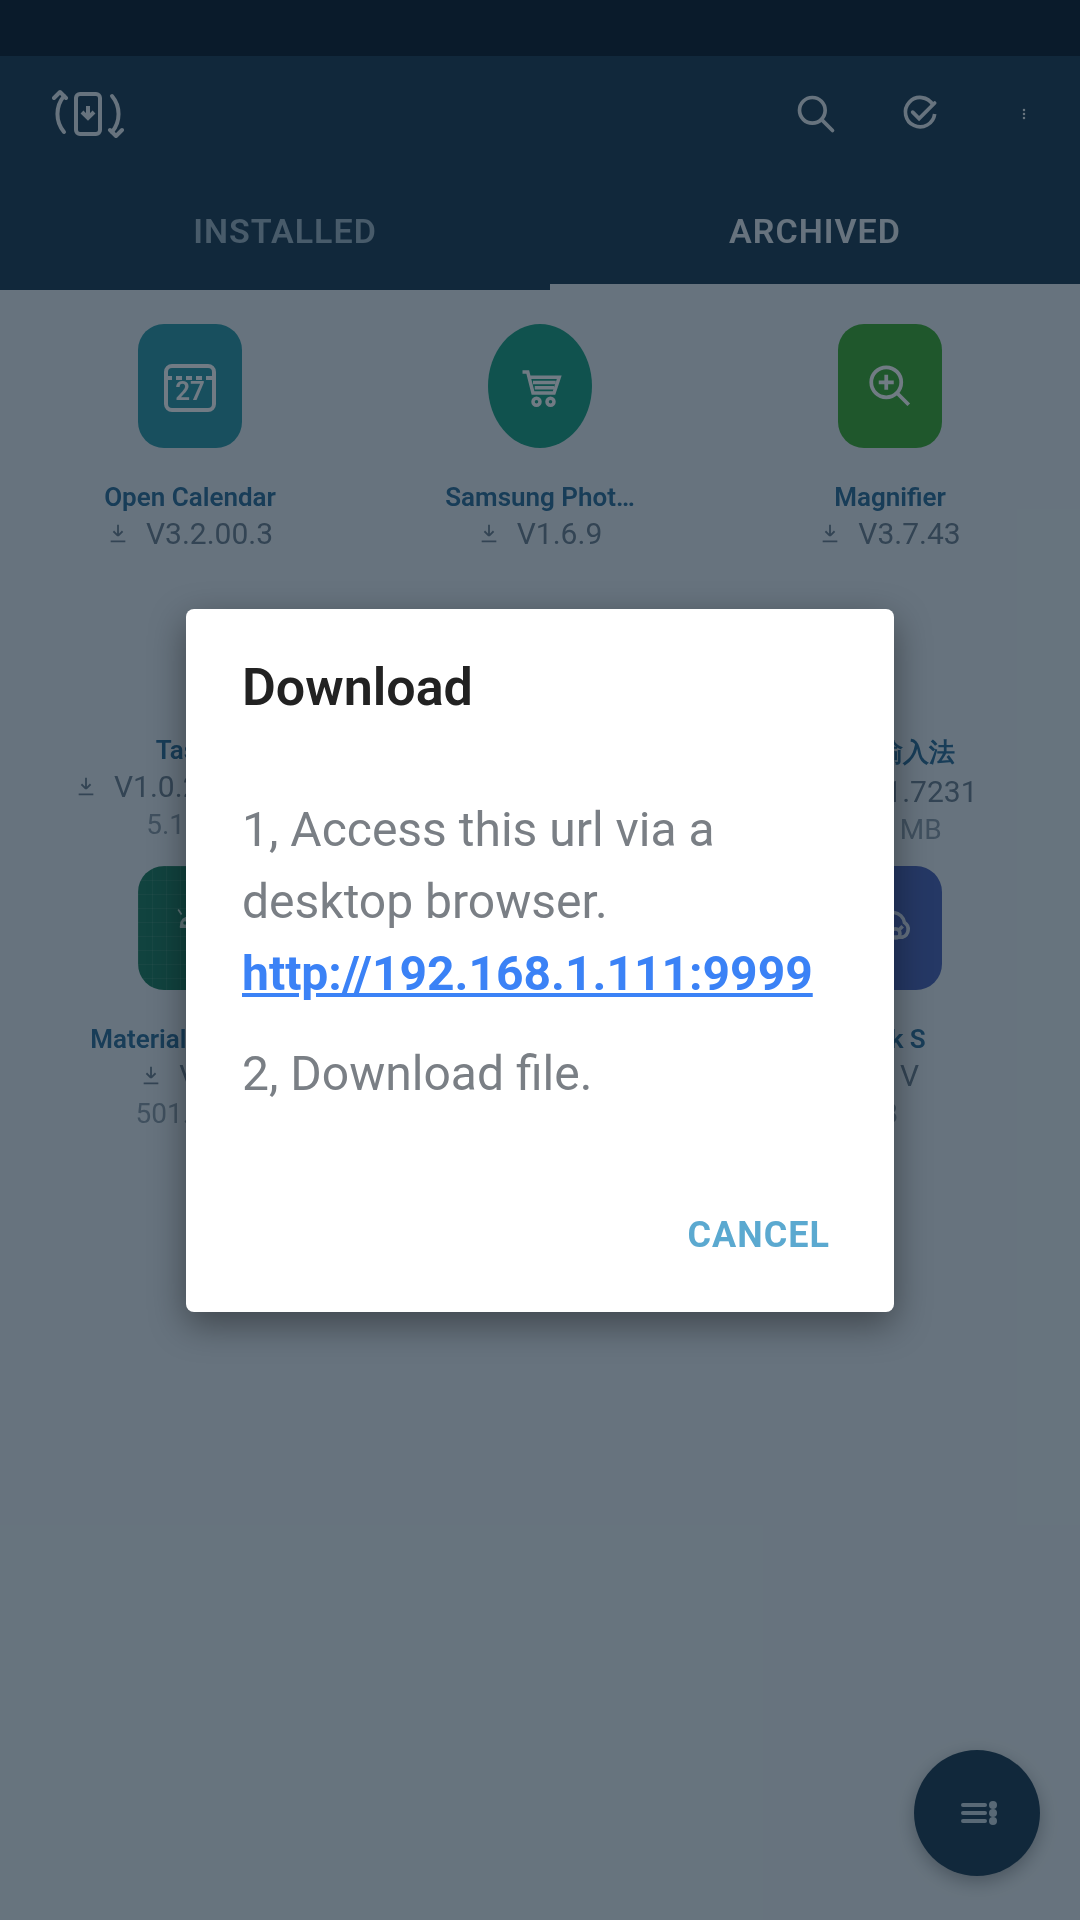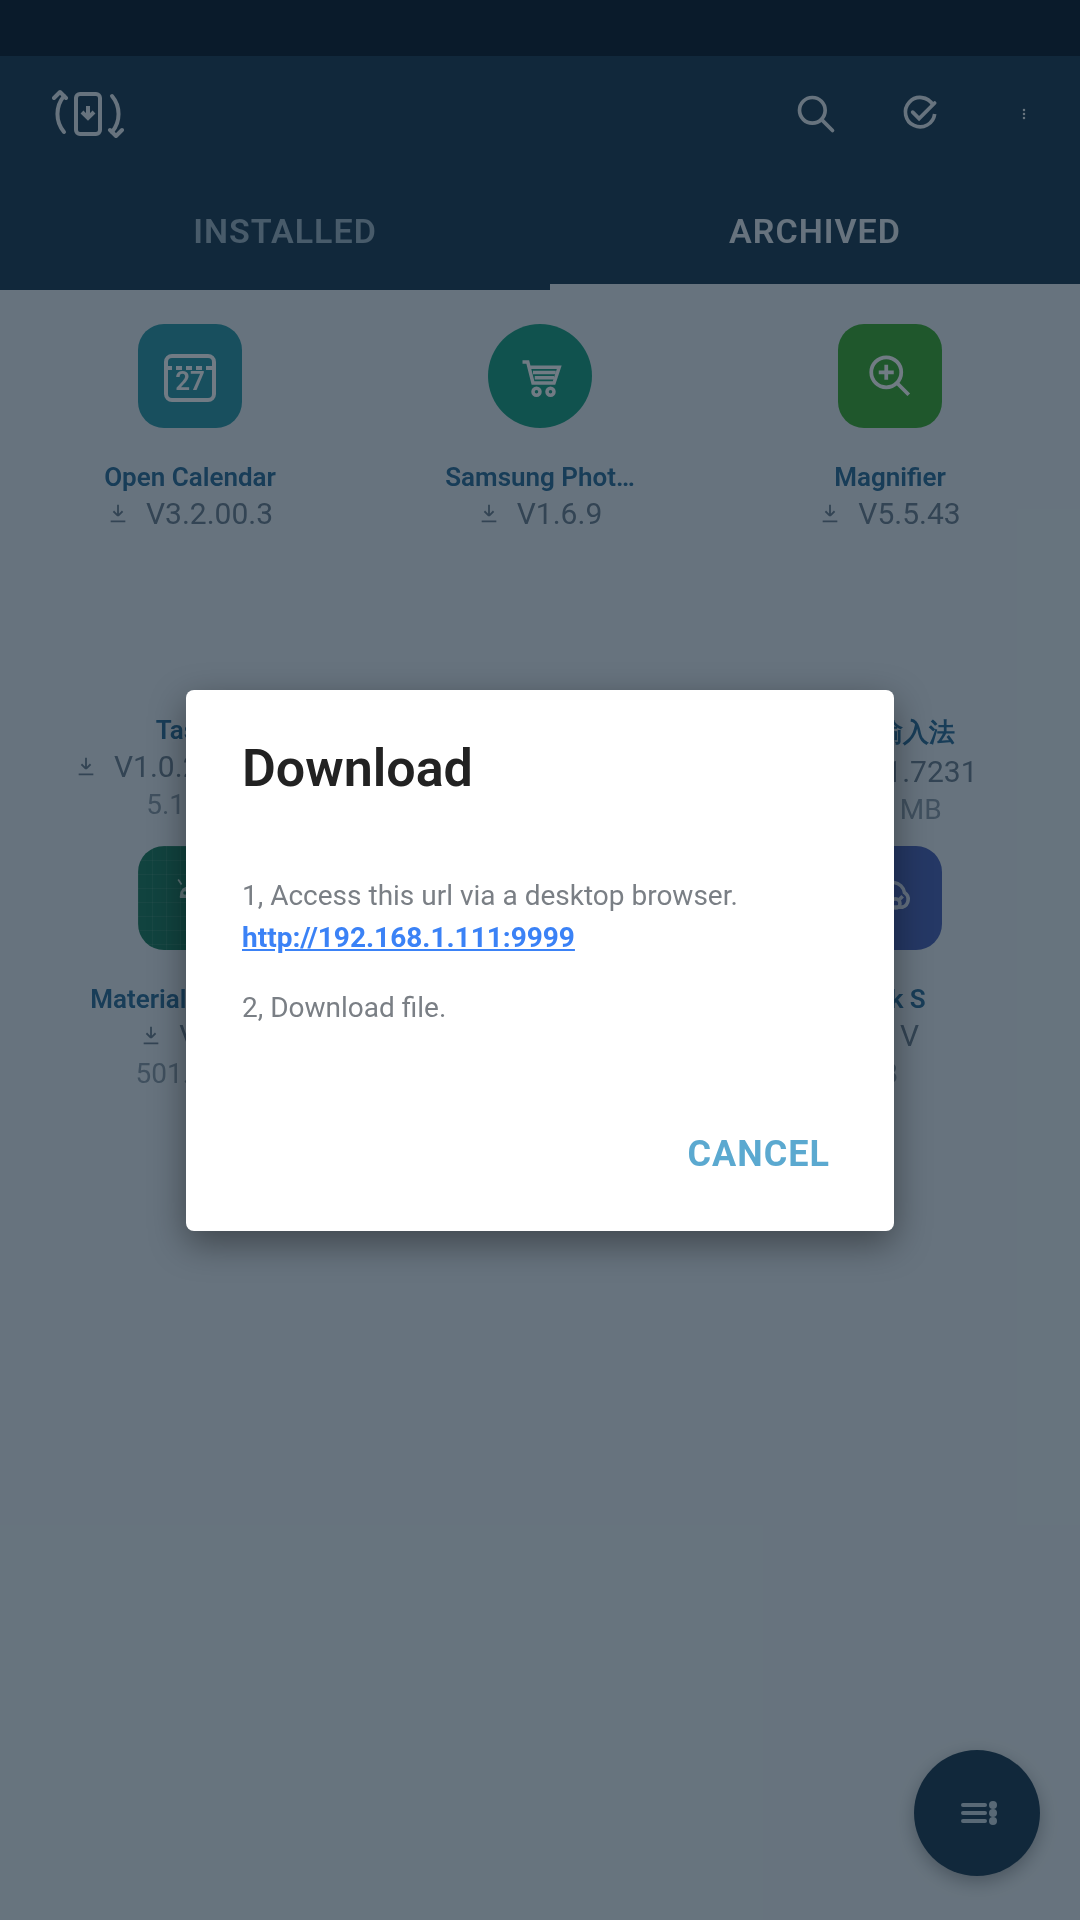--- a/index.html
+++ b/index.html
@@ -13,32 +13,32 @@
 .spacer { flex: 1; }
 .header-icon { width: 48px; height: 48px; color: #E8EDF0; margin-left: 56px; display: flex; align-items: center; justify-content: center; }
 
 .tabs { display: flex; height: 118px; }
 .tab { flex: 1; display: flex; align-items: center; justify-content: center; font-size: 34px; font-weight: 600; letter-spacing: 1px; color: #9DB2C0; position: relative; }
 .tab.active { color: #E8EDF0; }
 .tab.active::after { content: ''; position: absolute; bottom: 0; left: 0; right: 0; height: 6px; background: #E8EDF0; }
 
 .grid { padding: 34px 20px; display: grid; grid-template-columns: repeat(3, 1fr); gap: 20px 10px; }
 .app-item { display: flex; flex-direction: column; align-items: center; text-align: center; }
-.app-icon { width: 104px; height: 104px; border-radius: 26px; display: flex; align-items: center; justify-content: center; margin-bottom: 34px; }
+.app-icon { width: 104px; height: 124px; border-radius: 26px; display: flex; align-items: center; justify-content: center; margin-bottom: 34px; }
 .app-name { font-size: 26px; font-weight: 600; color: #2C6B97; max-width: 230px; white-space: nowrap; overflow: hidden; text-overflow: ellipsis; margin-bottom: 4px; }
 .app-version { font-size: 30px; color: #6B7C8C; display: flex; align-items: center; gap: 17px; max-width: 230px; white-space: nowrap; overflow: hidden; text-overflow: ellipsis; margin-bottom: 4px; }
 .app-size { font-size: 28px; color: #8A99A6; }
 .dl-icon { width: 22px; height: 22px; flex-shrink: 0; }
 
 .fab { position: absolute; bottom: 44px; right: 40px; width: 126px; height: 126px; border-radius: 50%; background: #1C3B52; display: flex; align-items: center; justify-content: center; box-shadow: 0 6px 18px rgba(0,0,0,0.3); }
 
 .overlay { position: absolute; inset: 0; background: rgba(10,28,43,0.58); display: flex; align-items: center; justify-content: center; }
 .dialog { width: 708px; background: #FFFFFF; border-radius: 8px; padding: 48px 56px 40px; box-shadow: 0 12px 36px rgba(0,0,0,0.4); }
 .dialog-title { font-size: 52px; font-weight: 600; color: #222; margin-bottom: 76px; }
-.dialog-body { font-size: 28px; color: #7A7F85; line-height: 1.5; margin-top: 40px; }
+.dialog-body { font-size: 48px; color: #7A7F85; line-height: 1.5; margin-top: 40px; }
 .dialog-body p { margin-bottom: 28px; }
 .dialog-body a { color: #3b82f6; text-decoration: underline; font-weight: 700; }
 .dialog-actions { display: flex; justify-content: flex-end; margin-top: 88px; }
 .dialog-btn { font-size: 36px; font-weight: 700; color: #5BA9D0; letter-spacing: 1px; background: none; border: none; padding: 16px 8px; }
 
 .scrim-content { position: absolute; inset: 0; z-index: 0; }
 .overlay { z-index: 10; }
 </style>
 </head>
 <body>
@@ -126,21 +126,21 @@
             <circle cx="28" cy="28" r="16"></circle>
             <path d="M40 40 L52 52"></path>
             <path d="M28 20 L28 36 M20 28 L36 28"></path>
           </svg>
       </div>
       <div class="app-name">Magnifier</div>
       <div class="app-version">
           <svg class="dl-icon" viewBox="0 0 24 24" fill="#6B7C8C">
             <path d="M12 2v12m0 0l-5-5m5 5l5-5M4 20h16" stroke="#6B7C8C" stroke-width="2" fill="none"></path>
           </svg>
-          <span>V5.5.43</span>
+          <span>V3.7.43</span>
         </div>
     </div>
 
     <div class="app-item" style="margin-top:160px">
       <div class="app-name">Tasks</div>
       <div class="app-version">
           <svg class="dl-icon" viewBox="0 0 24 24">
             <path d="M12 2v12m0 0l-5-5m5 5l5-5M4 20h16" stroke="#6B7C8C" stroke-width="2" fill="none"></path>
           </svg>
           <span>V1.0.201130086.…</span>

